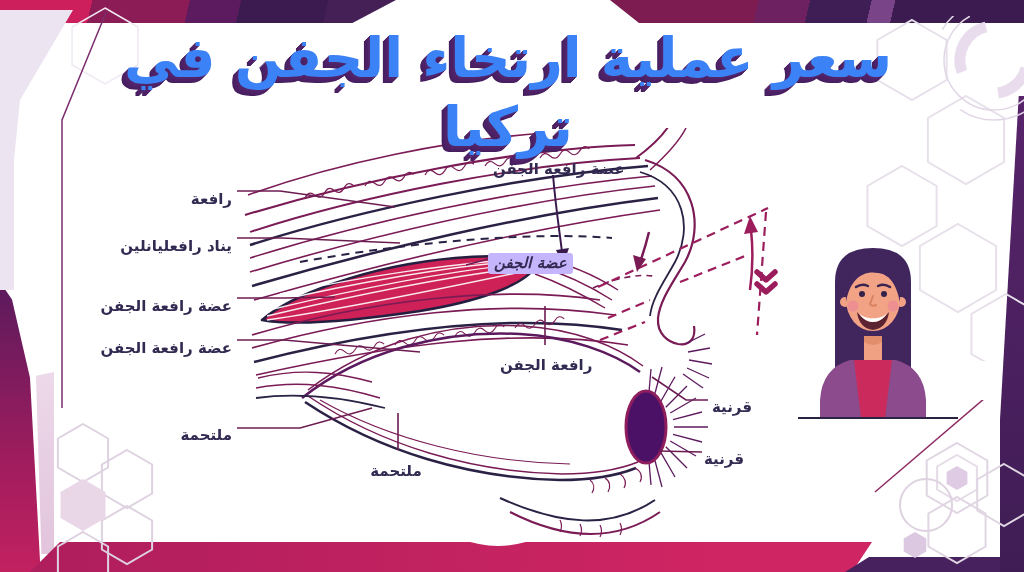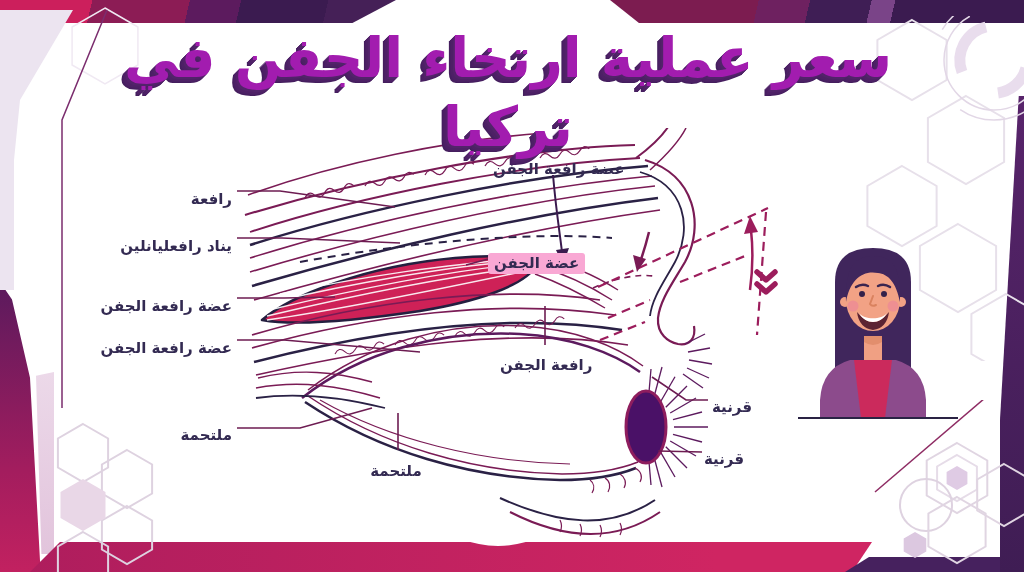--- a/index.html
+++ b/index.html
@@ -26,26 +26,26 @@
     background:linear-gradient(180deg,#5a1a5d,#a31d5e 65%,#c22160);
     clip-path:polygon(0 0,12px 6%,30px 33%,40px 96%,42px 100%,0 100%);}
   
   .band-right{position:absolute;right:0;top:96px;width:24px;height:476px;
     background:linear-gradient(180deg,#58246b,#3f1d54);
     clip-path:polygon(78% 0,100% 0,100% 100%,0 100%,0 68%);}
   
   .abs{position:absolute;}
   
   .title{position:absolute;top:24px;left:55px;right:63px;text-align:center;direction:rtl;
-    font-size:55px;font-weight:bold;color:#a21caf;line-height:1.25;letter-spacing:-1px;
+    font-size:55px;font-weight:bold;color:#3b82f6;line-height:1.25;letter-spacing:-1px;
     text-shadow:-1px 1px 0 #52246a,-2px 2px 0 #52246a,-3px 3px 0 #4e2166,
                 -4px 4px 0 #4e2166,-5px 5px 0 #492063,-6px 6px 0 #451e5e;}
   
   .lbl{position:absolute;direction:rtl;font-size:15px;font-weight:bold;color:#332a52;white-space:nowrap;margin-top:10px;}
-  .lbl.boxed{background:#f9a8d4;padding:1px 6px 2px;border-radius:3px;}
+  .lbl.boxed{background:#c4b5fd;padding:1px 6px 2px;border-radius:3px;font-style:italic;}
   .ground-line{position:absolute;left:798px;top:417px;width:160px;height:2px;background:#2a2344;}
 </style>
 </head>
 <body>
 
 <div id="stage">
 
   <div class="bar-left"></div>
   <div class="bar-right"></div>
   <div class="strip-left"></div>

